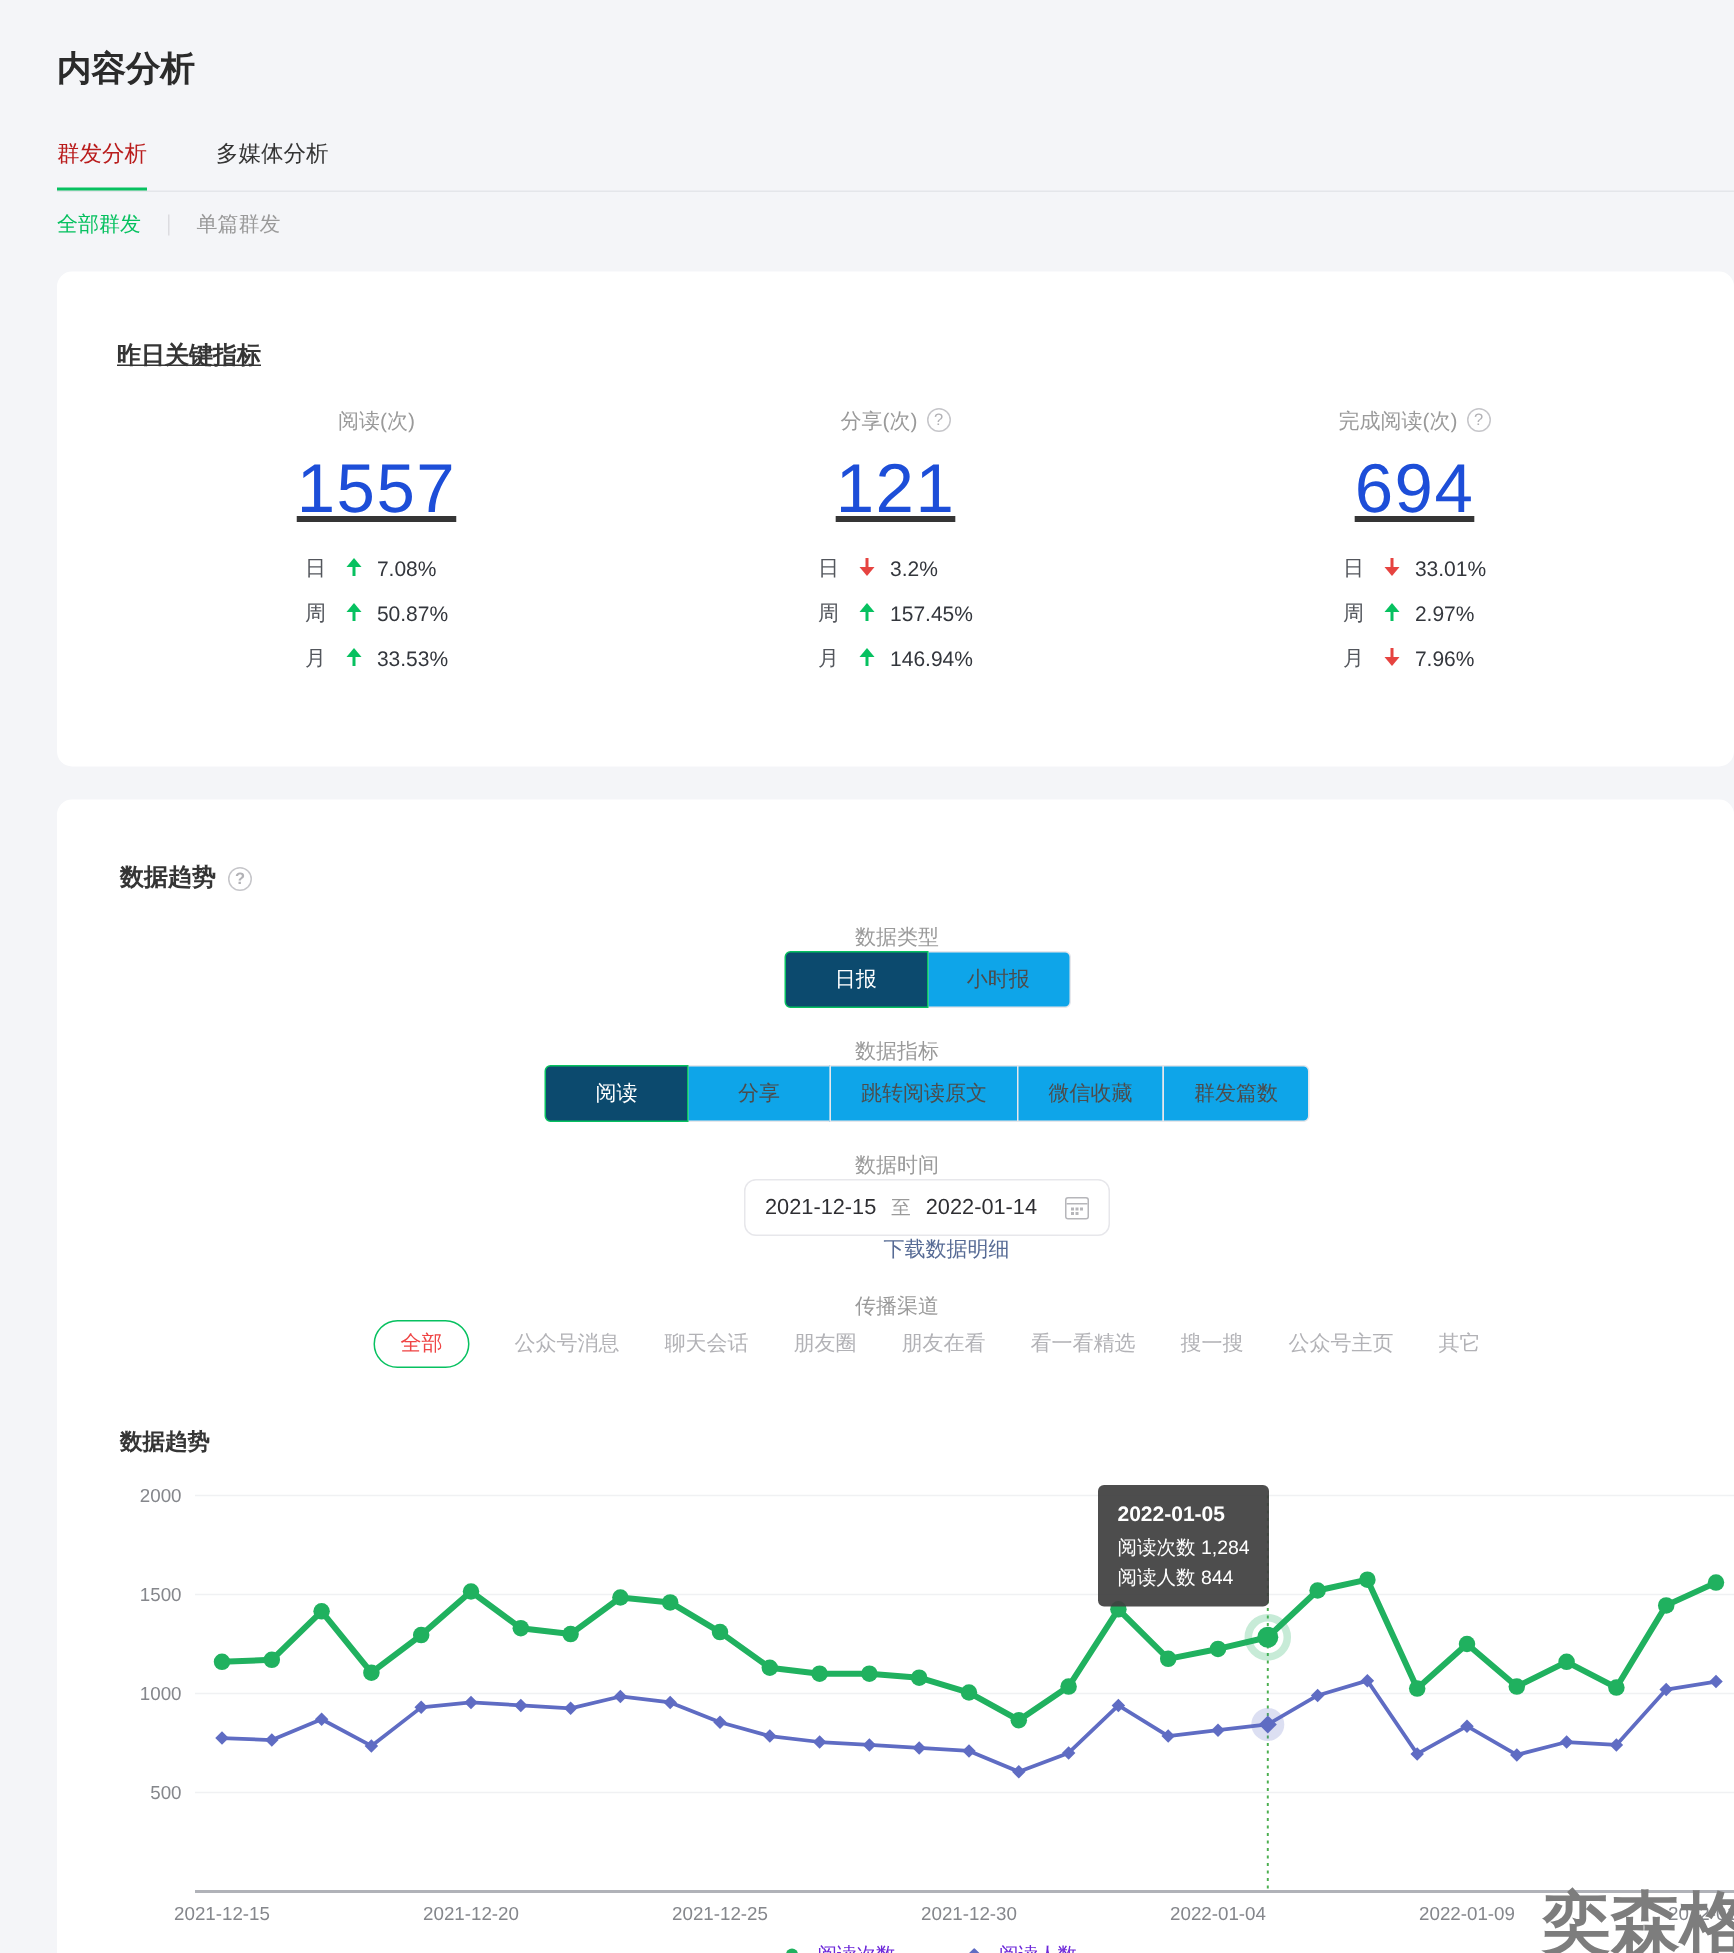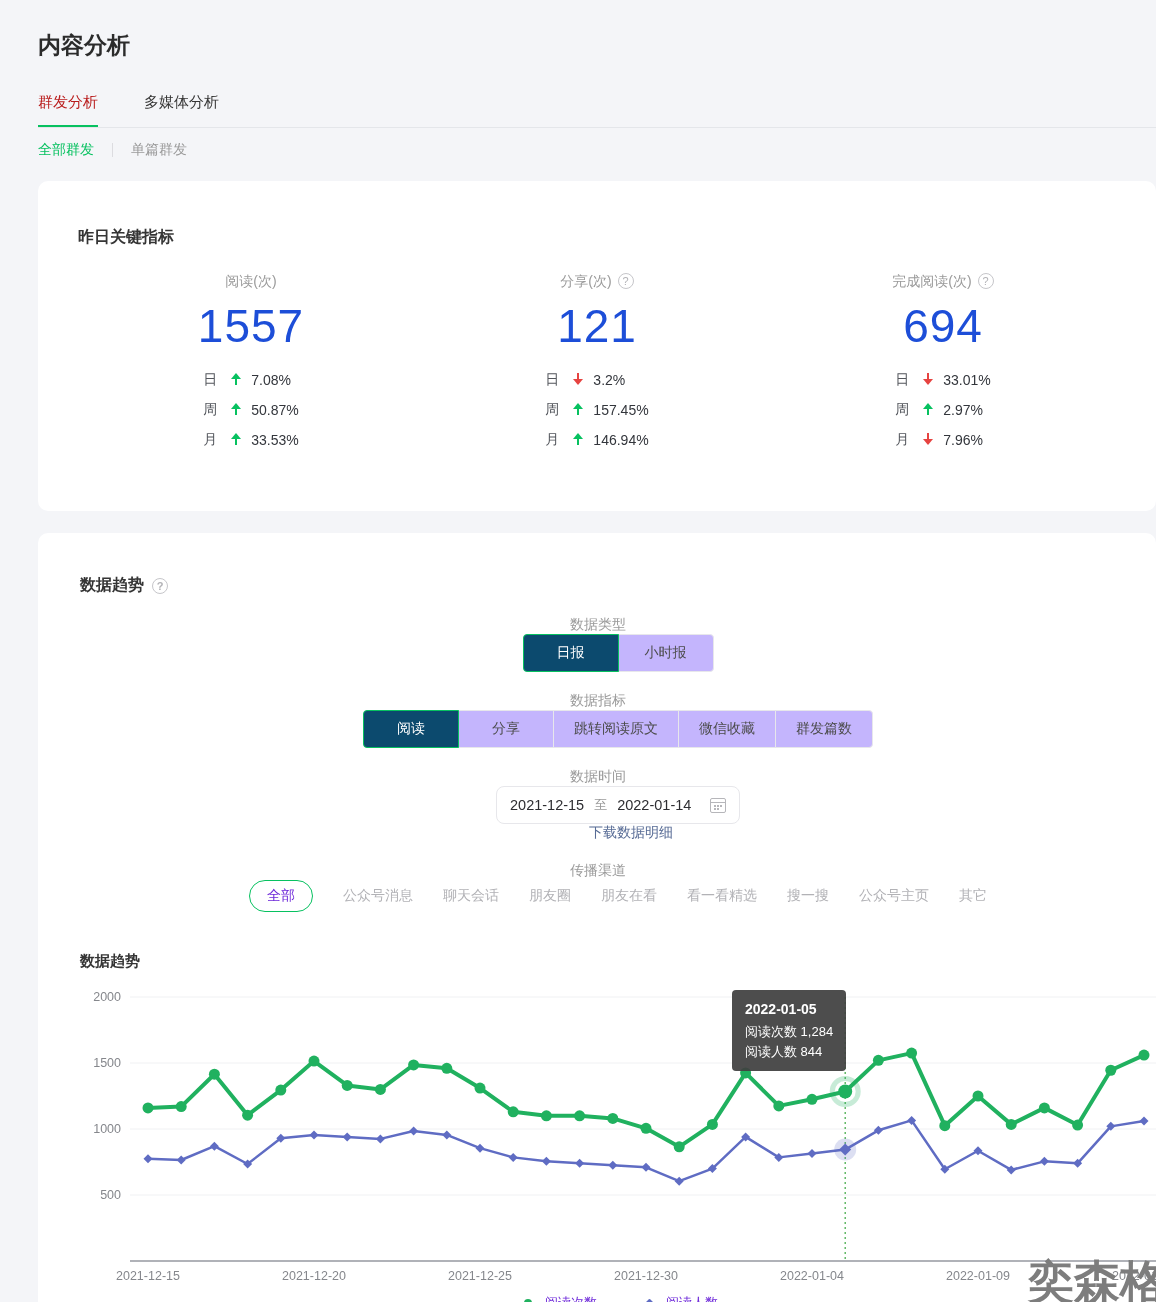--- a/index.html
+++ b/index.html
@@ -17,21 +17,21 @@
   .tabs { display:flex; gap:46px; padding-left:0; }
   .tab { font-size:15px; color:#353535; padding-bottom:13px; cursor:pointer; }
   .tab.active { color:#b91c1c; border-bottom:3px solid #07c160; }
   .tabs-rule { position:absolute; left:0; right:-1118px; bottom:0; height:1px; background:#e4e6ea; width:1118px; }
   .subtabs { display:flex; align-items:center; margin-top:13px; font-size:14px; }
   .subtab { cursor:pointer; color:#9a9a9a; }
   .subtab.active { color:#07c160; }
   .subtab-divider { width:1px; height:14px; background:#dcdce0; margin:0 18px; }
   
   .card { background:#fff; border-radius:10px; margin-left:38px; width:1118px; }
-  .card-metrics { margin-top:22px; height:330px; padding:46px 40px; }
+  .card-metrics { margin-top:22px; height:330px; padding:46px 40px;text-decoration:underline; }
   .card-title { font-size:16px; font-weight:600; color:#353535; display:flex; align-items:center; gap:8px; }
   .metrics-row { display:flex; margin-top:24px; }
   .metric { flex:1; text-align:center; }
   .m-label { font-size:14px; color:#9a9a9a; display:inline-flex; align-items:flex-start; gap:6px; }
   .m-value { font-size:46px; color:#1d4ed8; margin:8px 0 12px; font-weight:400; letter-spacing:1px; }
   .m-rows { display:inline-block; text-align:left; }
   .m-row { display:flex; align-items:center; font-size:14px; height:30px; }
   .m-period { color:#53565c; width:18px; }
   .m-arrow-box { width:30px; text-align:center; }
   .m-val { color:#33363c; }
@@ -42,42 +42,42 @@
   .arrow.down { transform:rotate(180deg); }
   .arrow.up { color:#07c160; }
   .arrow.down { color:#e64340; }
   .help-icon { width:16px; height:16px; border:1px solid #c6c6ca; border-radius:50%;
     color:#b2b2b6; font-size:11px; line-height:14px; text-align:center; display:inline-block; cursor:pointer; background:#fff; }
   
   .card-trend { margin-top:22px; min-height:830px; padding:42px 0 0 42px; position:relative; }
   .filter-row { display:flex; align-items:center; margin-top:20px; min-height:38px;flex-direction:column; }
   .filter-label { width:96px; font-size:14px; color:#9a9a9a; flex:none; }
   .segmented { display:inline-flex; }
-  .seg-btn { min-width:96px; height:38px; padding:0 20px; background:#c4b5fd; border:1px solid #e7e7eb;
+  .seg-btn { min-width:96px; height:38px; padding:0 20px; background:#0ea5e9; border:1px solid #e7e7eb;
     font-size:14px; color:#4c4c4c; display:flex; align-items:center; justify-content:center;
     margin-left:-1px; cursor:pointer; font-family:"Liberation Sans",sans-serif; }
   .segmented .seg-btn:first-child { border-radius:4px 0 0 4px; margin-left:0; }
   .segmented .seg-btn:last-child { border-radius:0 4px 4px 0; }
   .seg-btn.active { background:#0c4a6e; border-color:#07c160; color:#fff; position:relative; z-index:1; border-radius:4px; }
   .date-range { width:244px; height:38px; border:1px solid #e7e7eb; border-radius:8px;
     display:flex; align-items:center; padding:0 13px; font-size:14.5px; color:#2e2e32; cursor:pointer; background:#fff; }
   .date-range .to { color:#9a9a9a; margin:0 10px; font-size:13px; }
   .cal-icon { width:16px; height:15px; border:1px solid #b6b6ba; border-radius:2px; margin-left:auto; position:relative; }
   .cal-icon::before { content:""; position:absolute; left:0; right:0; top:3px; height:1px; background:#b6b6ba; }
   .cal-icon::after { content:""; position:absolute; left:3px; top:6px; width:8px; height:5px;
     background:
       linear-gradient(#b6b6ba,#b6b6ba) 0 0/2px 2px no-repeat,
       linear-gradient(#b6b6ba,#b6b6ba) 3px 0/2px 2px no-repeat,
       linear-gradient(#b6b6ba,#b6b6ba) 6px 0/2px 2px no-repeat,
       linear-gradient(#b6b6ba,#b6b6ba) 0 3px/2px 2px no-repeat,
       linear-gradient(#b6b6ba,#b6b6ba) 3px 3px/2px 2px no-repeat; }
   .download-link { margin-left:26px; font-size:14px; color:#576b95; cursor:pointer; }
   .channels { display:flex; align-items:center; gap:30px; }
   .channel { font-size:14px; color:#b2b2b6; cursor:pointer; }
-  .channel.active { color:#6d28d9; border:1px solid #07c160; border-radius:17px; padding:6px 17px; }
+  .channel.active { color:#ef4444; border:1px solid #07c160; border-radius:17px; padding:6px 17px; }
   .chart-section-title { margin-top:40px; font-size:15px; font-weight:600; color:#353535; }
   
   .chart-box { position:relative; width:1076px; height:300px; margin-top:13px; }
   .chart-tooltip { position:absolute; left:652px; top:6px; background:rgba(64,64,64,0.93);
     border-radius:4px; color:#fff; padding:9px 13px 10px; font-size:13px; line-height:1.5; pointer-events:none; z-index:3; }
   .chart-tooltip .tt-title { font-size:14px; font-weight:700; margin-bottom:2px; }
   .legend { display:flex; justify-content:center; gap:42px; margin-top:10px; width:1076px; }
   .legend-item { display:flex; align-items:center; gap:7px; font-size:13px; color:#6d28d9; cursor:pointer; }
   .lg-marker { position:relative; width:20px; height:12px; }
   .lg-marker .lg-line { position:absolute; top:5px; left:0; width:20px; height:2px; opacity:.85; }

